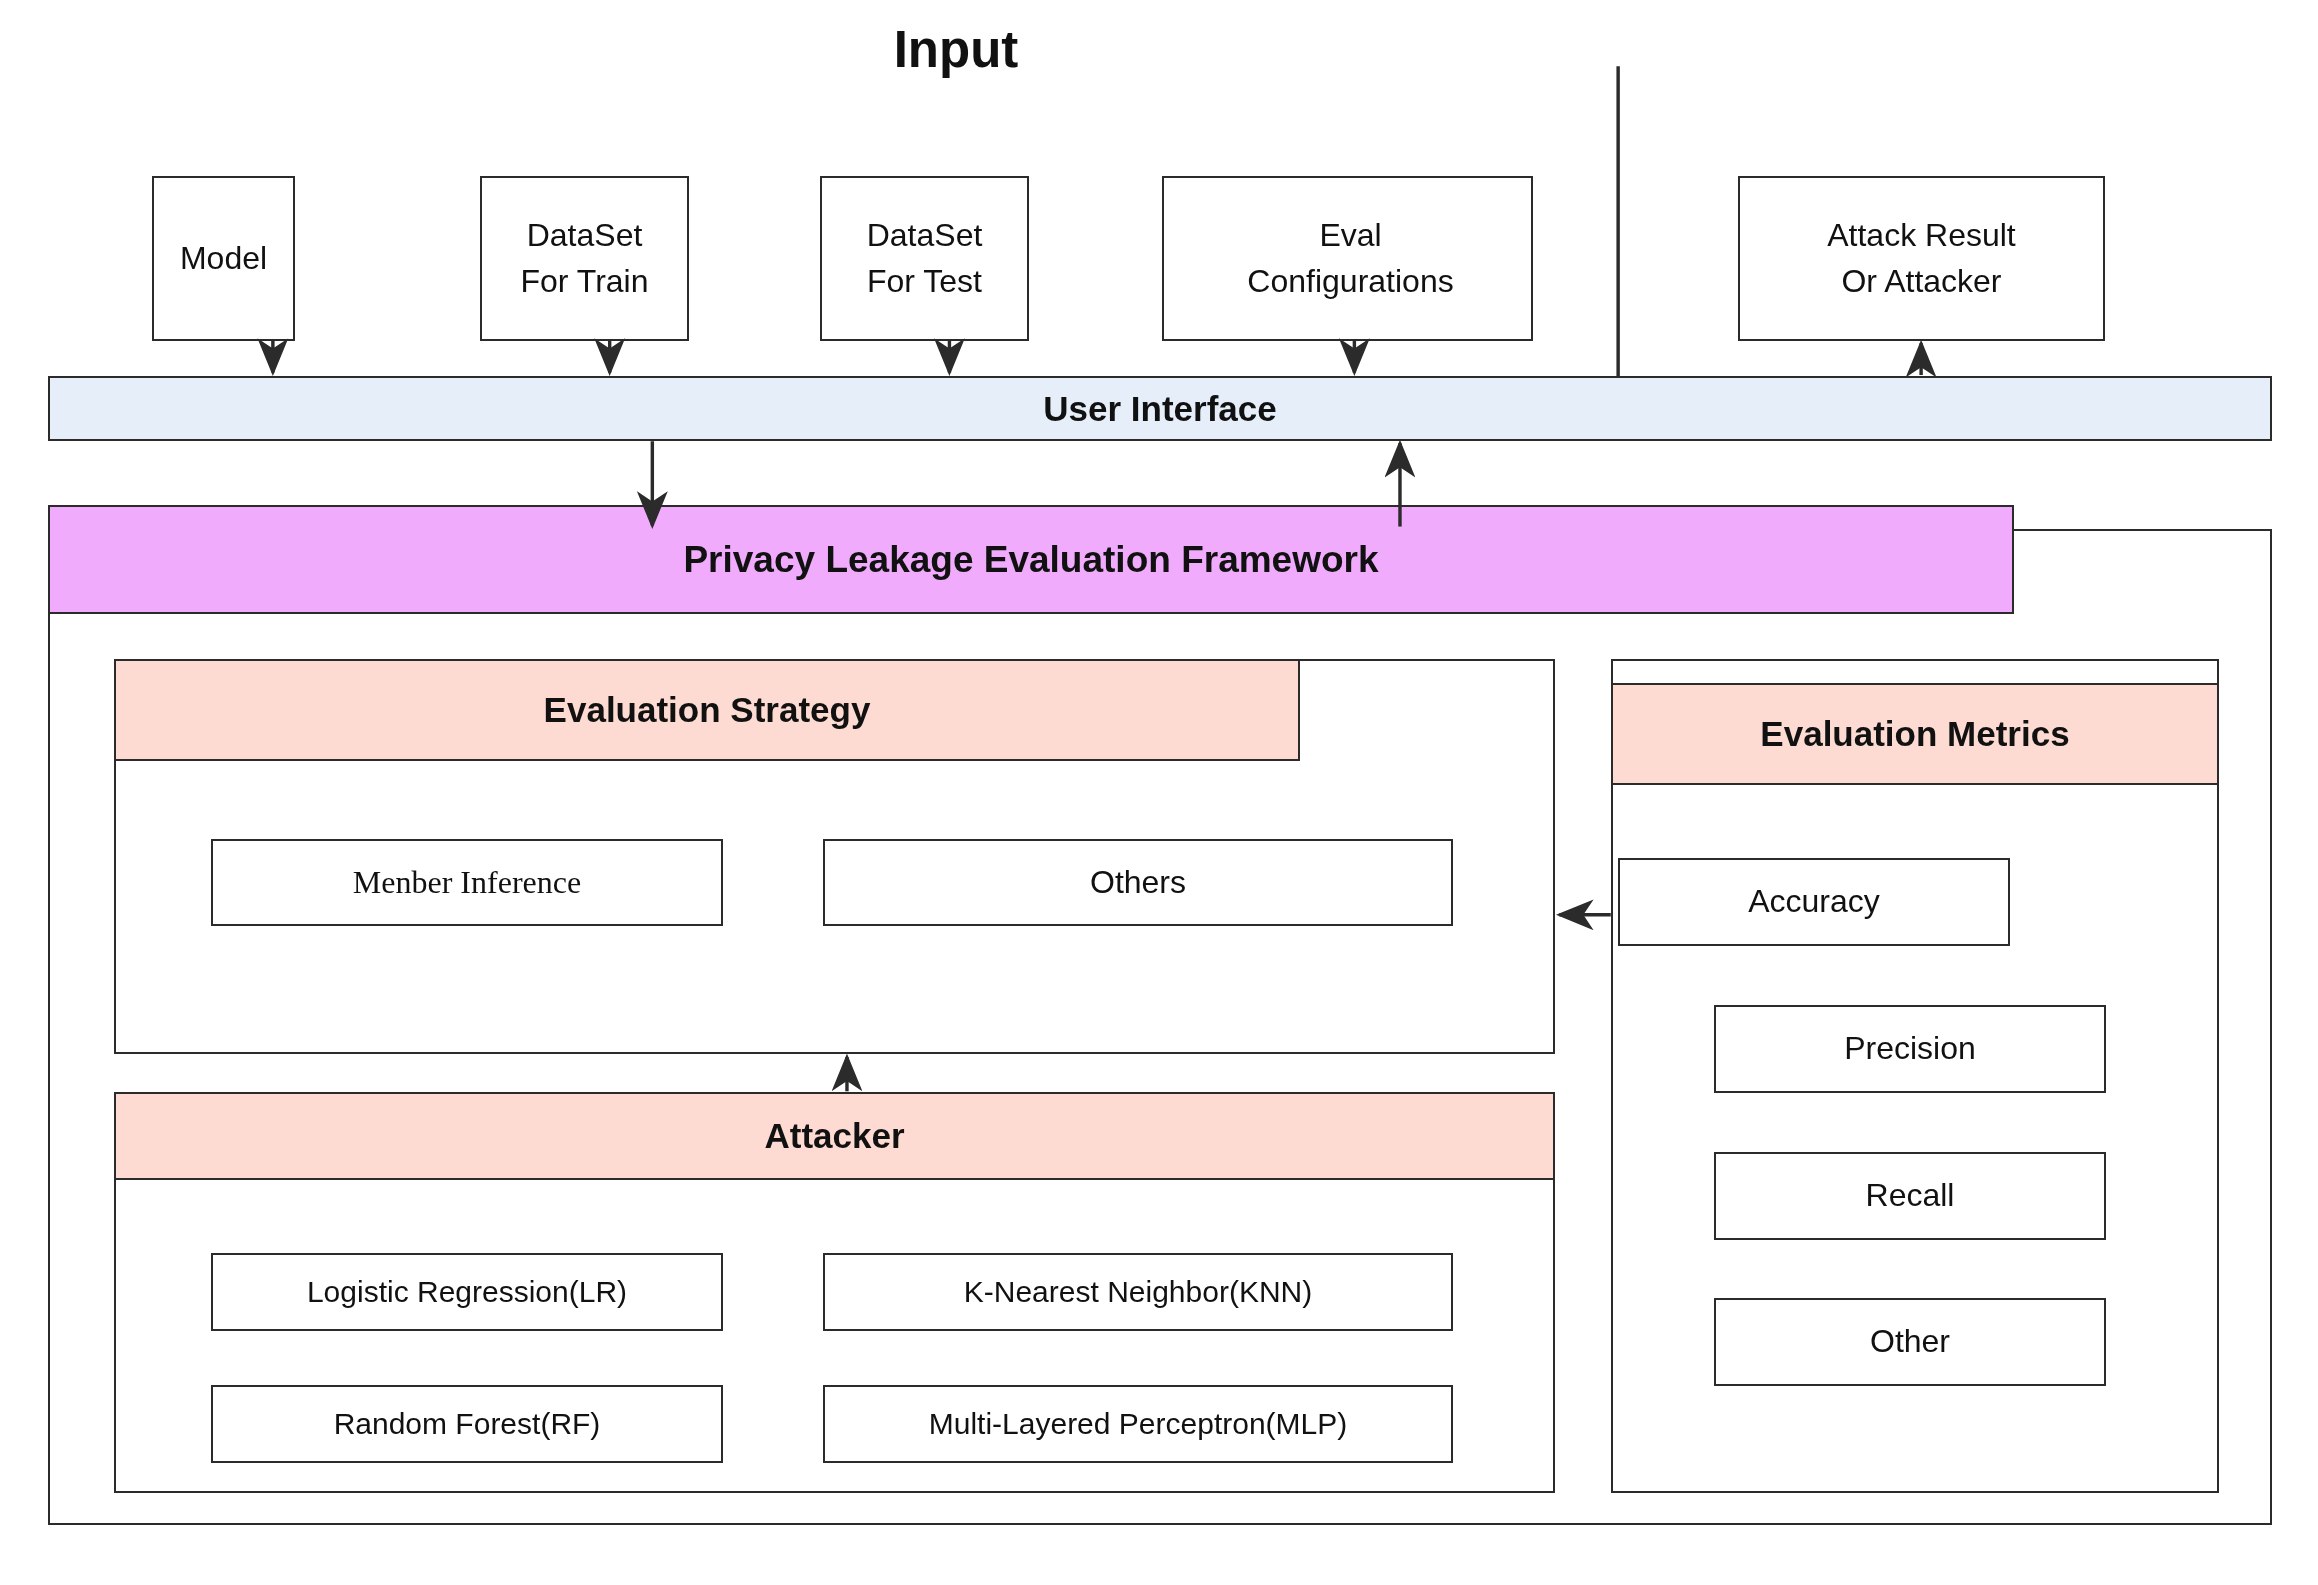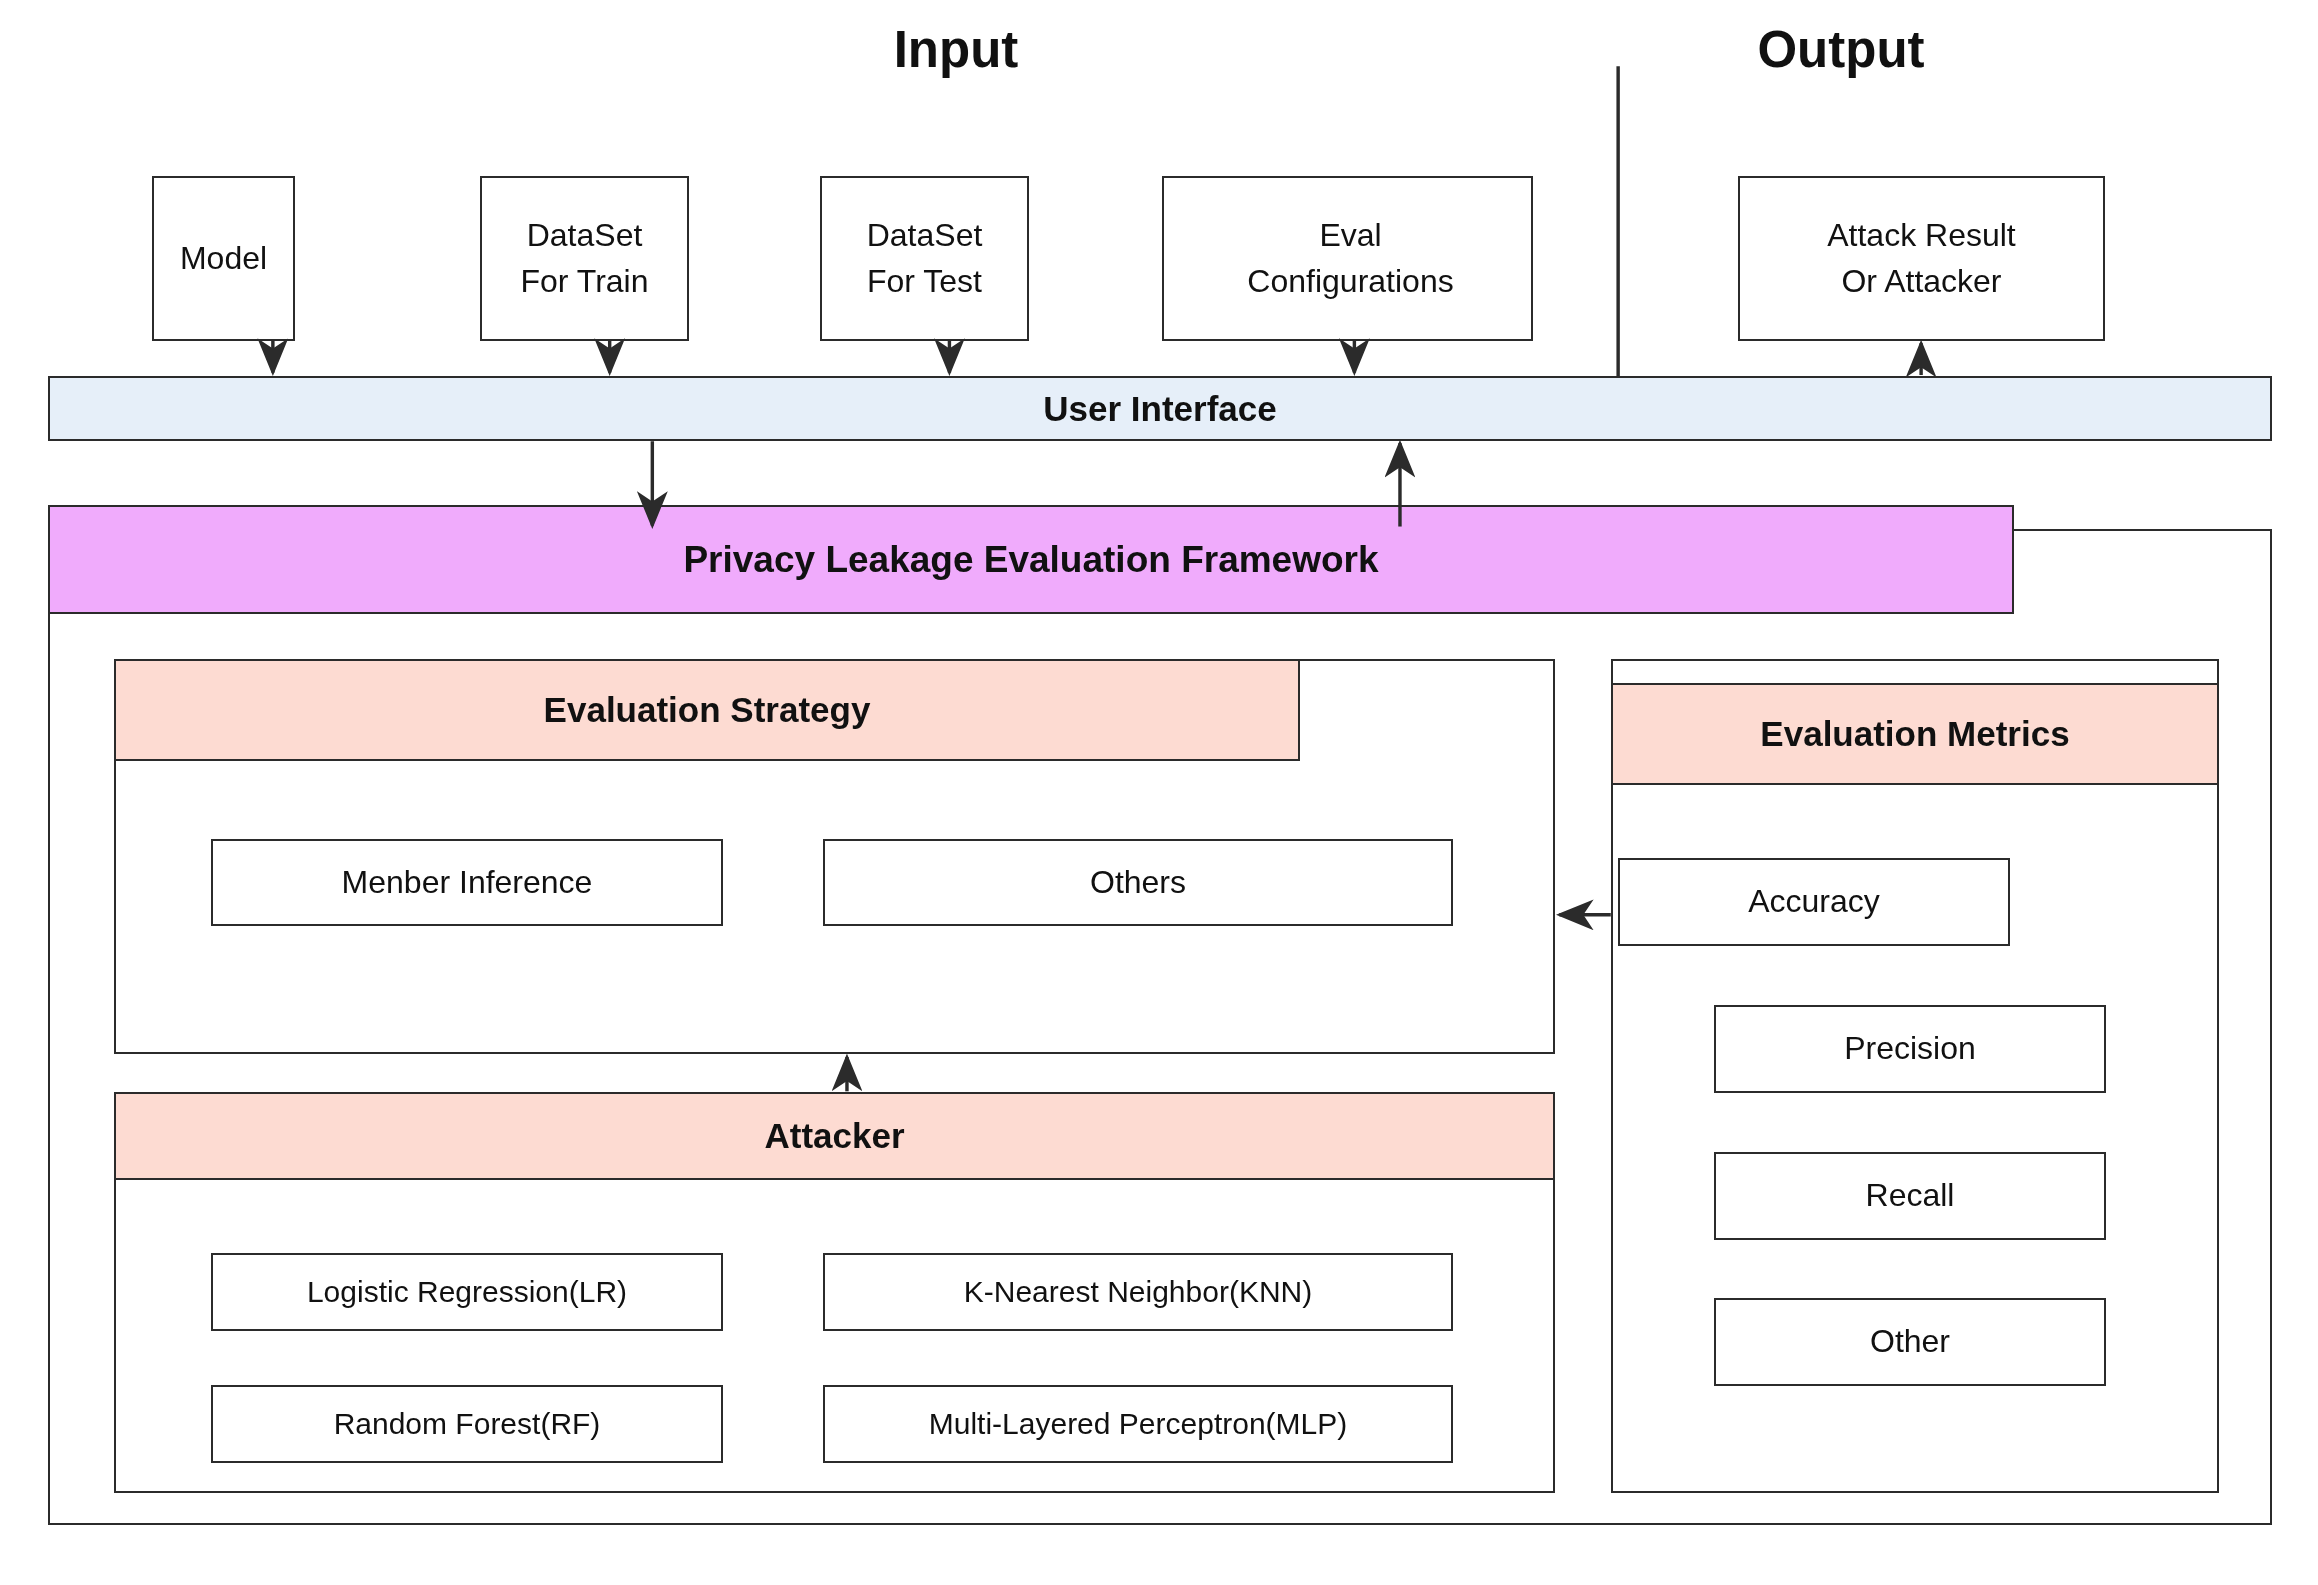--- a/index.html
+++ b/index.html
@@ -76,21 +76,20 @@
     height: 1585px;
     pointer-events: none;
   }
 </style>
 </head>
 <body>
 
 <div id="stage">
 
   <div class="title" style="left:809px; top:19.6px; width:294px;">Input</div>
-  <div class="title" style="left:1694px; top:19.6px; width:294px;">Output</div>
 
   <div class="node plain-node" style="left:152px; top:176px; width:143px; height:165px;">
     <span>Model</span>
   </div>
 
   <div class="node plain-node" style="left:480px; top:176px; width:209px; height:165px;">
     <span>DataSet</span>
     <span class="l2">For Train</span>
   </div>
 
@@ -116,21 +115,21 @@
   <div class="group" style="left:48px; top:529px; width:2224px; height:996px;"></div>
 
   <div class="band" style="left:48px; top:505px; width:1966px; height:109px; background:#f0abfc; font-size:37px;">
     <span>Privacy Leakage Evaluation Framework</span>
   </div>
 
   <div class="group" style="left:114px; top:659px; width:1441px; height:395px;"></div>
   <div class="grouphdr" style="left:114px; top:659px; width:1186px; height:102px; background:#FDDBD2; font-size:35px;">
     <span>Evaluation Strategy</span>
   </div>
-  <div class="node plain-node" style="left:211px; top:839px; width:512px; height:87px;">
+  <div class="node plain-node" style="left:211px; top:839px; width:512px; height:87px;font-family:Liberation Serif, serif;">
     <span>Menber Inference</span>
   </div>
   <div class="node plain-node" style="left:823px; top:839px; width:630px; height:87px;">
     <span>Others</span>
   </div>
 
   <div class="group" style="left:114px; top:1092px; width:1441px; height:401px;"></div>
   <div class="grouphdr" style="left:114px; top:1092px; width:1441px; height:88px; background:#FDDBD2; font-size:35px;">
     <span>Attacker</span>
   </div>

